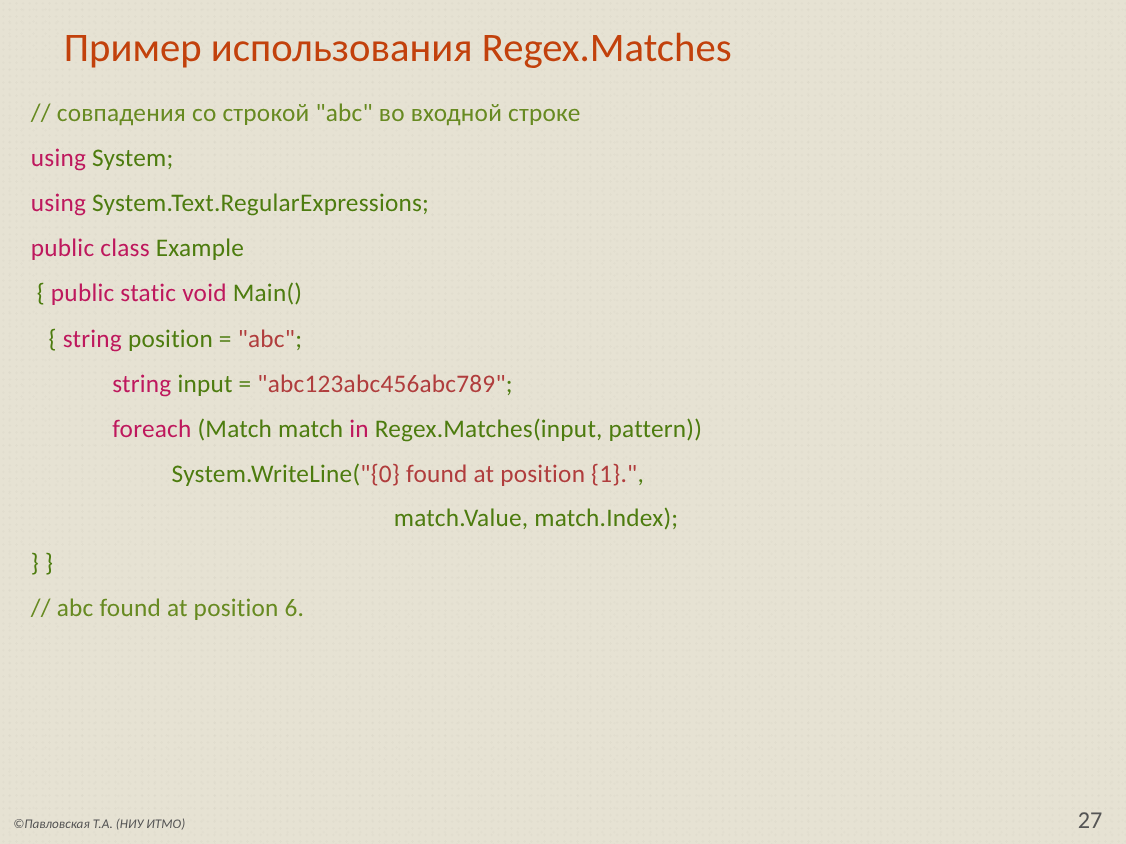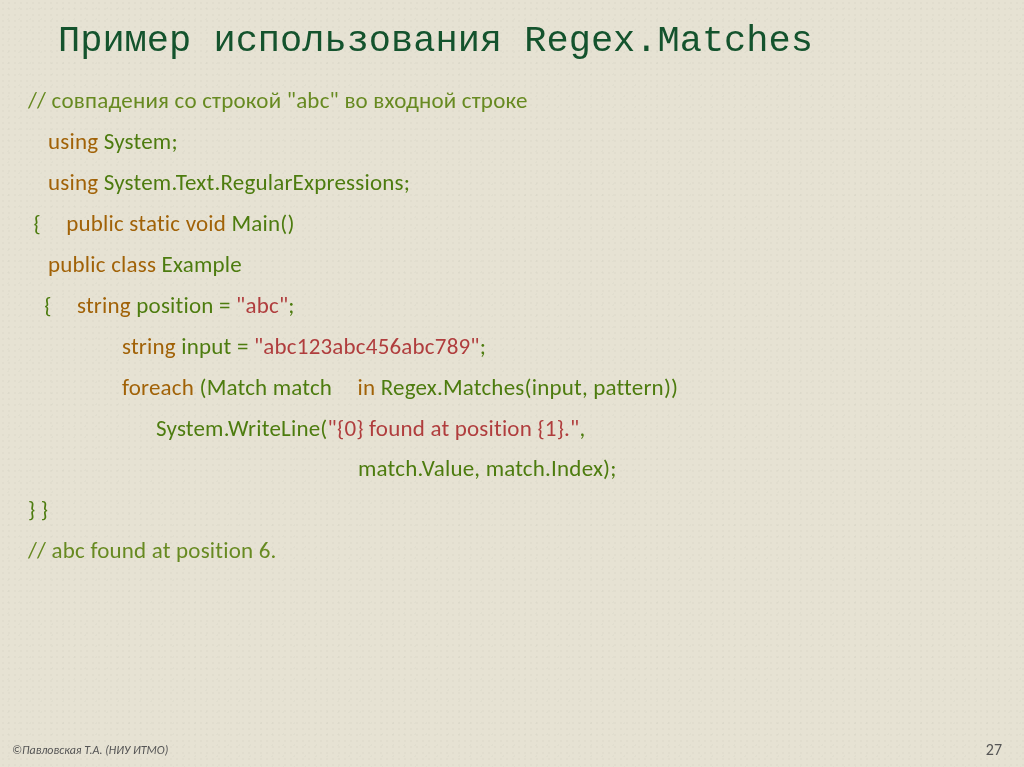--- a/index.html
+++ b/index.html
@@ -21,71 +21,70 @@
     box-sizing: border-box;
     width: 1024px;
     height: 767px;
     padding: 20px 24px 10px 28px;
     position: relative;
   }
   h1.title {
     margin: 0 0 18px 30px;
     font-weight: 400;
     font-size: 37px;
-    color: #14532d;
+    color: #c2410c;
     letter-spacing: 0px;
-    font-family: Liberation Mono, monospace;
   }
   .code {
     font-size: 23px;
     line-height: 1.78;
     letter-spacing: 0.2px;
   }
   .code .line { white-space: pre; }
-  .kw   { color: #a16207; margin-left: 20px; }   
+  .kw   { color: #be185d; }   
   .com  { color: #678A21; }   
   .str  { color: #B03D3D; }   
   .txt  { color: #4d7c0f; }
   .ind3 { padding-left: 74px; }
   .ind4 { padding-left: 128px; }
   .ind5 { padding-left: 330px; }
   .footer {
     position: absolute;
     left: 12px;
     bottom: 10px;
     font-size: 12px;
     color: #555;
     font-style: italic;
   }
   .pagenum {
     position: absolute;
     right: 22px;
     bottom: 8px;
-    font-size: 16px;
+    font-size: 22px;
     color: #555;
   }
 </style>
 </head>
 <body>
 
 <div class="slide">
 
   <h1 class="title">Пример использования Regex.Matches</h1>
 
   <div class="code">
 
     <div class="line"><span class="com">// совпадения со строкой "abc" во входной строке</span></div>
 
     <div class="line"><span class="kw">using</span><span class="txt"> System;</span></div>
 
     <div class="line"><span class="kw">using</span><span class="txt"> System.Text.RegularExpressions;</span></div>
 
+    <div class="line"><span class="kw">public class</span><span class="txt"> Example</span></div>
+
     <div class="line"><span class="txt"> { </span><span class="kw">public static void</span><span class="txt"> Main()</span></div>
-
-    <div class="line"><span class="kw">public class</span><span class="txt"> Example</span></div>
 
     <div class="line"><span class="txt">   { </span><span class="kw">string</span><span class="txt"> position = </span><span class="str">"abc"</span><span class="txt">;</span></div>
 
     <div class="line ind3"><span class="kw">string</span><span class="txt"> input = </span><span class="str">"abc123abc456abc789"</span><span class="txt">;</span></div>
 
     <div class="line ind3"><span class="kw">foreach</span><span class="txt"> (Match match </span><span class="kw">in</span><span class="txt"> Regex.Matches(input, pattern))</span></div>
 
     <div class="line ind4"><span class="txt">System.WriteLine(</span><span class="str">"{0} found at position {1}."</span><span class="txt">,</span></div>
 
     <div class="line ind5"><span class="txt">match.Value, match.Index);</span></div>

